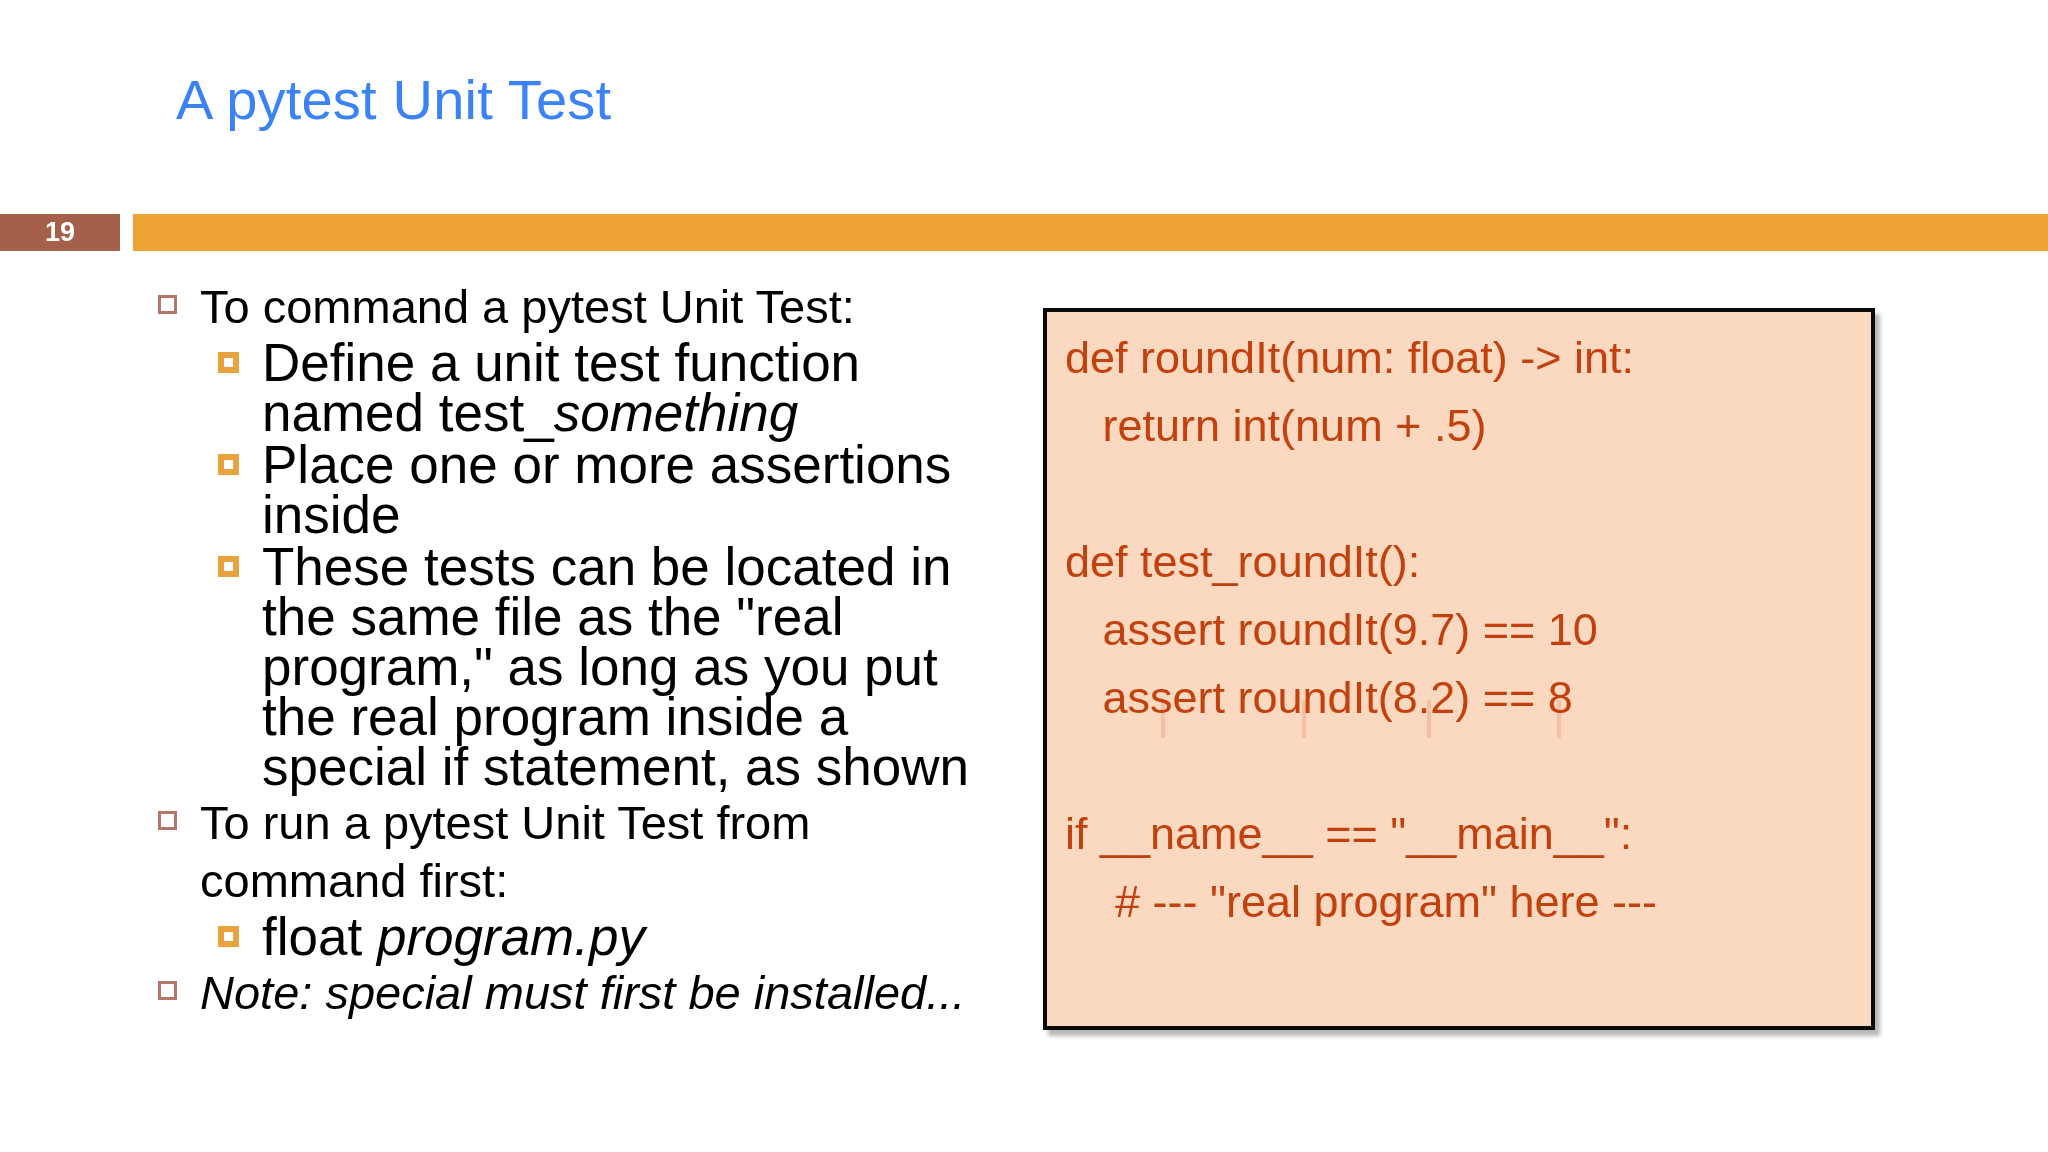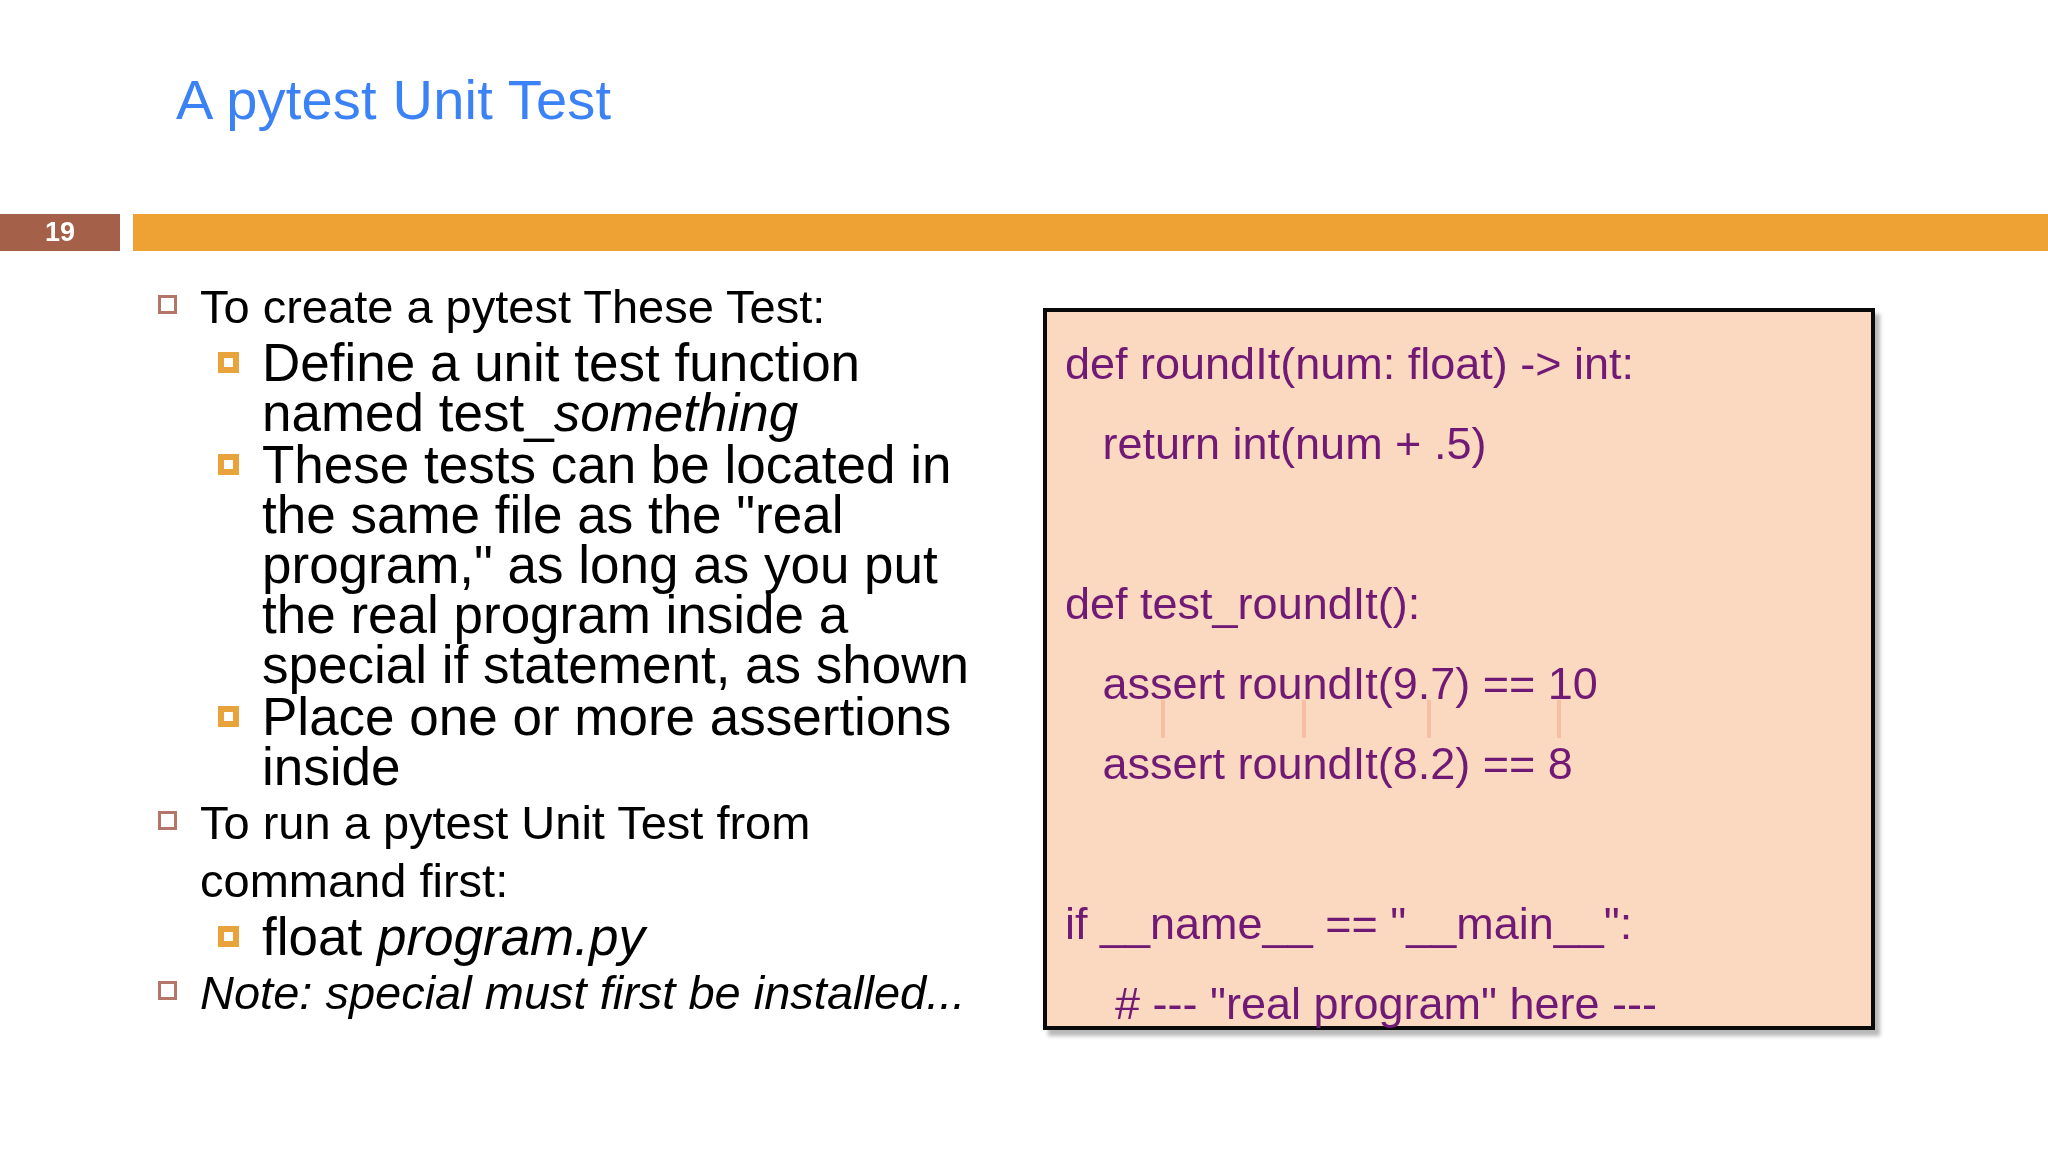--- a/index.html
+++ b/index.html
@@ -144,22 +144,22 @@
     box-sizing: border-box;
     box-shadow: 5px 6px 4px rgba(0,0,0,0.28);
   }
   .code-text {
     position: absolute;
     left: 18px;
     top: 12px;
     right: 10px;
     font-family: "Liberation Sans", sans-serif;
     font-size: 45px;
-    line-height: 80px;
-    color: #701a75;
+    line-height: 68px;
+    color: #c2410c;
     white-space: pre;
   }
   
   .tick {
     position: absolute;
     width: 4px;
     height: 38px;
     background: #f4b99c;
     opacity: 0.85;
   }
@@ -174,24 +174,24 @@
 <div class="slide-title">A pytest Unit Test</div>
 
 <div class="band-row">
   <div class="slide-number-box">19</div>
   <div class="accent-bar"></div>
 </div>
 
 <div class="body-area">
 
   <div class="bullets" id="bullet-list">
-      <div class="bullet level1"><span class="marker"></span><span class="txt"><span>To create a pytest These Test:</span></span></div>
+      <div class="bullet level1"><span class="marker"></span><span class="txt"><span>To command a pytest Unit Test:</span></span></div>
       <div class="bullet level2"><span class="marker"></span><span class="txt"><span>Define a unit test function named test_</span><em>something</em></span></div>
+      <div class="bullet level2"><span class="marker"></span><span class="txt"><span>Place one or more assertions inside</span></span></div>
       <div class="bullet level2"><span class="marker"></span><span class="txt"><span>These tests can be located in the same file as the "real program," as long as you put the real program inside a special if statement, as shown</span></span></div>
-      <div class="bullet level2"><span class="marker"></span><span class="txt"><span>Place one or more assertions inside</span></span></div>
       <div class="bullet level1"><span class="marker"></span><span class="txt"><span>To run a pytest Unit Test from command first:</span></span></div>
       <div class="bullet level2"><span class="marker"></span><span class="txt"><span>float </span><em>program.py</em></span></div>
       <div class="bullet level1"><span class="marker"></span><span class="txt"><em>Note: special must first be installed...</em></span></div>
     </div>
 
   <div class="code-box">
     <div class="tick t1"></div>
     <div class="tick t2"></div>
     <div class="tick t3"></div>
     <div class="tick t4"></div>

